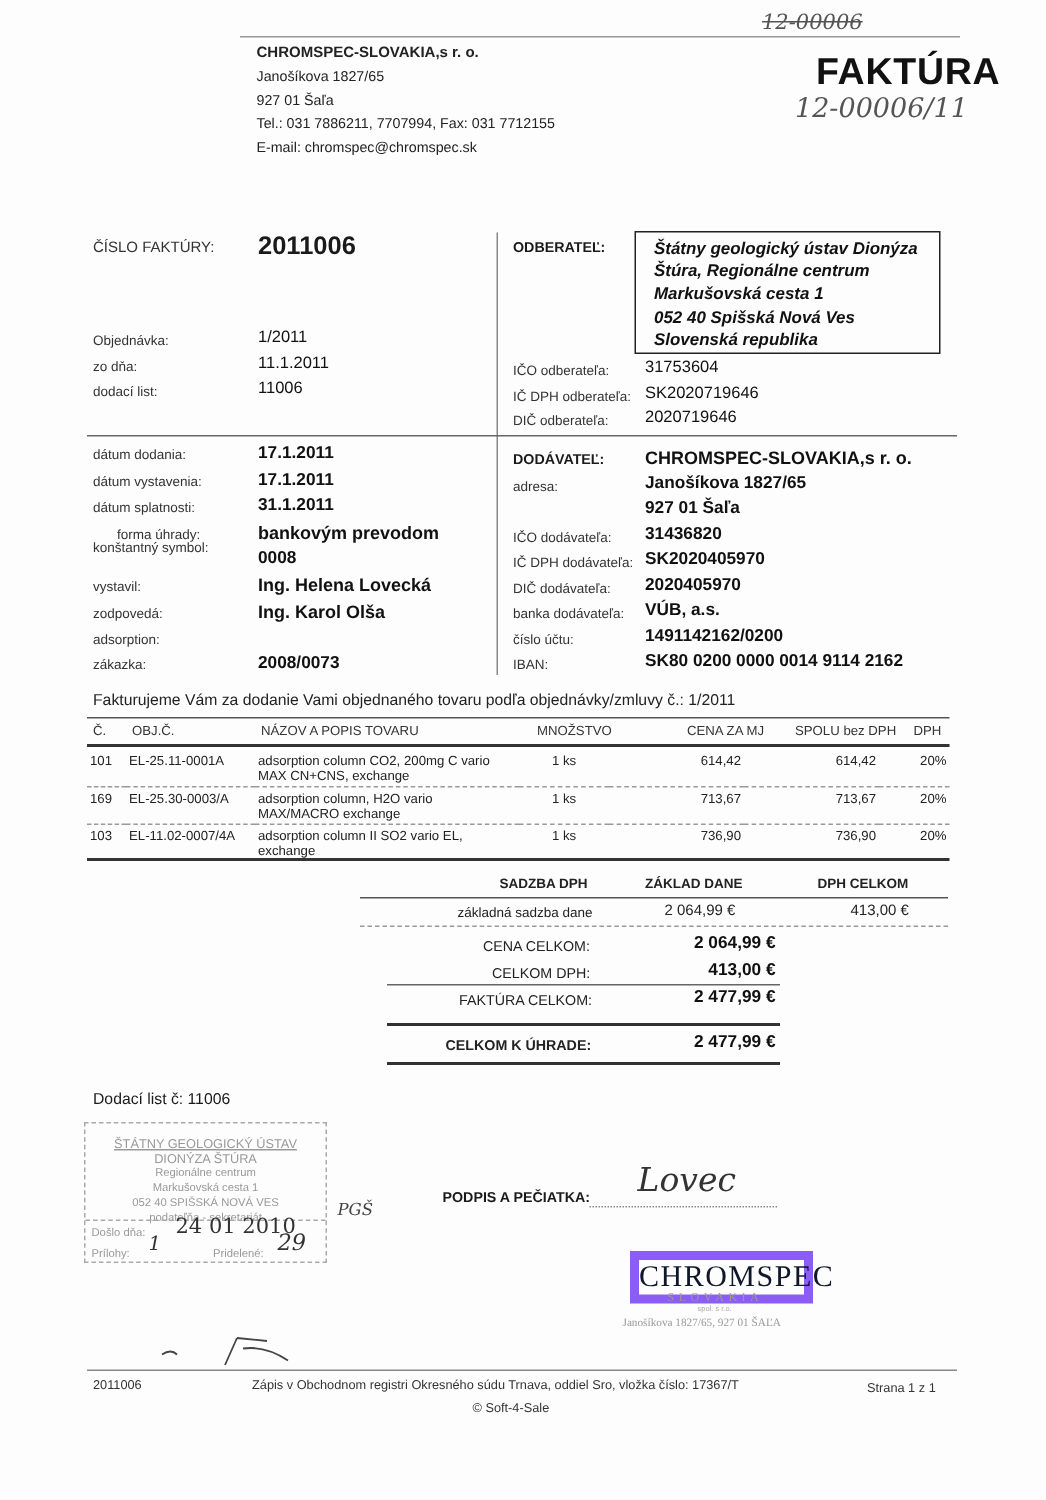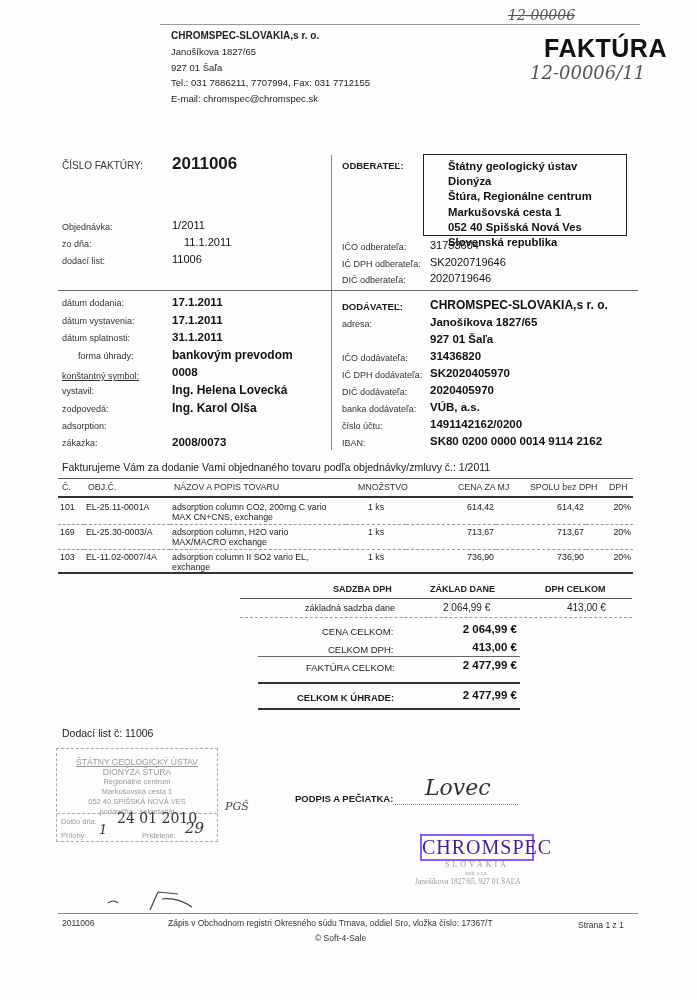--- a/index.html
+++ b/index.html
@@ -12,22 +12,22 @@
   .hdr-co { font-weight: bold; font-size: 10px; }
   .title { font-size: 25px; font-weight: bold; letter-spacing: 0.5px; color: #111; }
   .hand { font-family: "DejaVu Serif", serif; font-style: italic; color: #555; }
   .hline { position: absolute; height: 1px; background: #777; }
   .vline { position: absolute; width: 1px; background: #888; }
   .lbl { font-size: 9px; color: #333; }
   .val { font-size: 11px; color: #111; }
   .valb { font-size: 11.5px; font-weight: bold; color: #111; }
   .buyer-box {
     position: absolute; left: 423px; top: 154px; width: 204px; height: 82px;
-    border: 1.5px solid #222; padding: 4px 24px; box-sizing: border-box;
-    font-size: 11.3px; font-weight: bold; line-height: 15.2px; color: #111;
+    border: 1.5px solid #222; padding: 4px 12px; box-sizing: border-box;
+    font-size: 11.3px; font-weight: bold; line-height: 15.2px; color: #111; font-style: italic;
   }
   table.items { position: absolute; left: 58px; top: 496px; width: 575px; border-collapse: collapse; font-size: 8.8px; color: #222; }
   table.items td { padding: 2px 2px; vertical-align: top; }
   table.items tr.sep td { border-bottom: 1px dashed #999; }
   .thead { position: absolute; left: 58px; top: 482px; width: 575px; font-size: 8.8px; color: #333; }
   .thead span { position: absolute; }
   .sum { position: absolute; font-size: 9px; color: #222; }
   .sumb { position: absolute; font-size: 11.5px; font-weight: bold; color: #111; text-align: right; }
   .stamp {
     position: absolute; left: 56px; top: 748px; width: 160px; height: 92px;
@@ -46,21 +46,21 @@
 <div class="abs hdr-line" style="left:171px;top:91px;">E-mail: chromspec@chromspec.sk</div>
 <div class="abs hand" style="left:508px;top:7px;font-size:14px;text-decoration:line-through;">12-00006</div>
 <div class="abs title" style="left:544px;top:34px;">FAKTÚRA</div>
 <div class="abs hand" style="left:530px;top:62px;font-size:18px;">12-00006/11</div>
 
 <div class="abs lbl" style="left:62px;top:160px;font-size:10px;">ČÍSLO FAKTÚRY:</div>
 <div class="abs" style="left:172px;top:154px;font-size:17px;font-weight:bold;">2011006</div>
 <div class="abs lbl" style="left:62px;top:222px;">Objednávka:</div>
 <div class="abs val" style="left:172px;top:219px;">1/2011</div>
 <div class="abs lbl" style="left:62px;top:239px;">zo dňa:</div>
-<div class="abs val" style="left:184px;top:236px;text-align:center;">11.1.2011</div>
+<div class="abs val" style="left:172px;top:236px;text-align:center;">11.1.2011</div>
 <div class="abs lbl" style="left:62px;top:256px;">dodací list:</div>
 <div class="abs val" style="left:172px;top:253px;">11006</div>
 
 <div class="vline" style="left:331px;top:155px;height:295px;"></div>
 
 <div class="abs" style="left:342px;top:160px;font-size:9.5px;font-weight:bold;">ODBERATEĽ:</div>
 <div class="buyer-box">
   <div>Štátny geologický ústav Dionýza</div>
   <div>Štúra, Regionálne centrum</div>
   <div>Markušovská cesta 1</div>
@@ -77,21 +77,21 @@
 <div class="hline" style="left:58px;top:290px;width:580px;background:#666;"></div>
 
 <div class="abs lbl" style="left:62px;top:298px;">dátum dodania:</div>
 <div class="abs valb" style="left:172px;top:296px;">17.1.2011</div>
 <div class="abs lbl" style="left:62px;top:316px;">dátum vystavenia:</div>
 <div class="abs valb" style="left:172px;top:314px;">17.1.2011</div>
 <div class="abs lbl" style="left:62px;top:333px;">dátum splatnosti:</div>
 <div class="abs valb" style="left:172px;top:331px;">31.1.2011</div>
 <div class="abs lbl" style="left:78px;top:351px;">forma úhrady:</div>
 <div class="abs valb" style="left:172px;top:348px;font-size:12px;">bankovým prevodom</div>
-<div class="abs lbl" style="left:62px;top:371px;text-decoration:underline;">konštantný symbol:</div>
+<div class="abs lbl" style="left:62px;top:360px;">konštantný symbol:</div>
 <div class="abs valb" style="left:172px;top:366px;">0008</div>
 <div class="abs lbl" style="left:62px;top:386px;">vystavil:</div>
 <div class="abs valb" style="left:172px;top:383px;font-size:12px;">Ing. Helena Lovecká</div>
 <div class="abs lbl" style="left:62px;top:404px;">zodpovedá:</div>
 <div class="abs valb" style="left:172px;top:401px;font-size:12px;">Ing. Karol Olša</div>
 <div class="abs lbl" style="left:62px;top:421px;">adsorption:</div>
 <div class="abs valb" style="left:172px;top:419px;"></div>
 <div class="abs lbl" style="left:62px;top:438px;">zákazka:</div>
 <div class="abs valb" style="left:172px;top:436px;">2008/0073</div>
 
@@ -205,21 +205,21 @@
   <div class="hand" style="position:absolute;left:42px;top:76px;font-size:13px;color:#333;">1</div>
   <div style="position:absolute;left:85px;top:82px;">Pridelené:</div>
   <div class="hand" style="position:absolute;left:128px;top:74px;font-size:15px;color:#333;">29</div>
 </div>
 <div class="hand" style="position:absolute;left:225px;top:800px;font-size:11px;color:#444;">PGŠ</div>
 
 <div class="abs" style="left:295px;top:793px;font-size:9.5px;font-weight:bold;">PODPIS A PEČIATKA:</div>
 <div class="abs" style="left:393px;top:804px;width:125px;border-top:1px dotted #888;"></div>
 <div class="abs hand" style="left:425px;top:775px;font-size:22px;color:#333;">Lovec</div>
 
-<div class="abs" style="left:420px;top:834px;width:110px;border:2px solid #8b5cf6;font-family:'Liberation Serif',serif;font-size:20px;color:#4c1d95;text-align:center;letter-spacing:1px;">CHROMSPEC</div>
+<div class="abs" style="left:420px;top:834px;width:110px;border:6px solid #8b5cf6;font-family:'Liberation Serif',serif;font-size:20px;color:#0f172a;text-align:center;letter-spacing:1px;">CHROMSPEC</div>
 <div class="abs" style="left:445px;top:860px;font-family:'Liberation Serif',serif;font-size:8px;color:#999;letter-spacing:3px;">SLOVAKIA</div>
 <div class="abs" style="left:465px;top:870px;font-size:5px;color:#aaa;">spol. s r.o.</div>
 <div class="abs" style="left:415px;top:877px;font-family:'Liberation Serif',serif;font-size:7.5px;color:#999;">Janošíkova 1827/65, 927 01 ŠAĽA</div>
 
 <svg class="abs" style="left:100px;top:885px;" width="120" height="30">
   <path d="M8 18 q6 -4 10 0 M50 25 l8 -18 M58 7 l20 2 M62 14 q15 -2 30 8" stroke="#444" fill="none" stroke-width="1.2"></path>
 </svg>
 
 <div class="hline" style="left:58px;top:913px;width:580px;background:#888;"></div>
 <div class="footer" style="left:62px;top:918px;">2011006</div>

